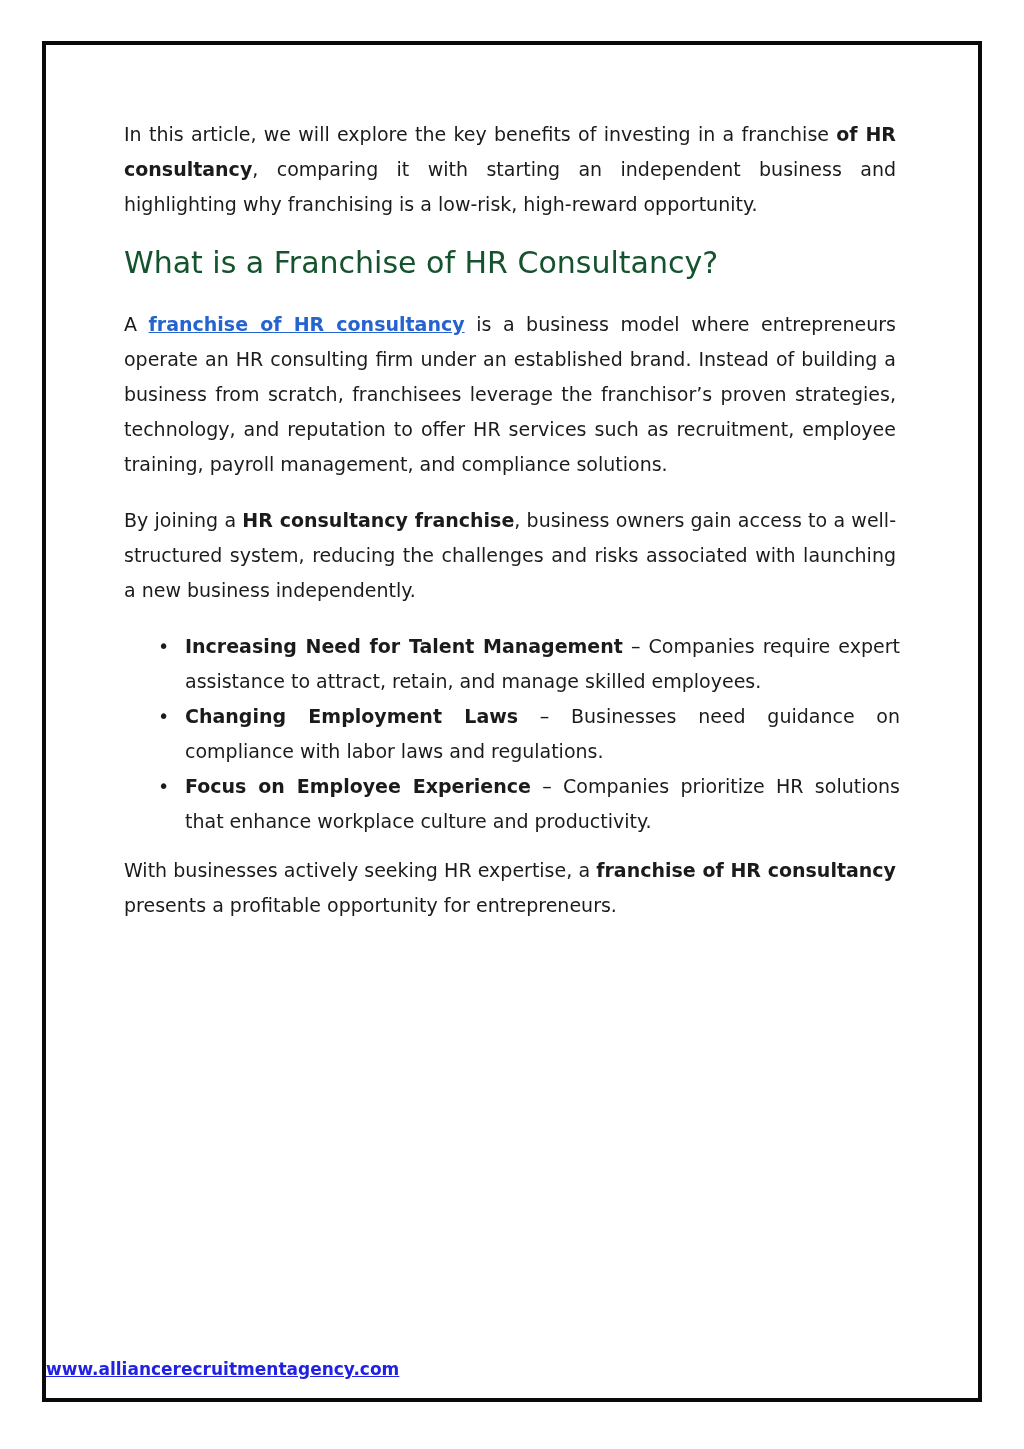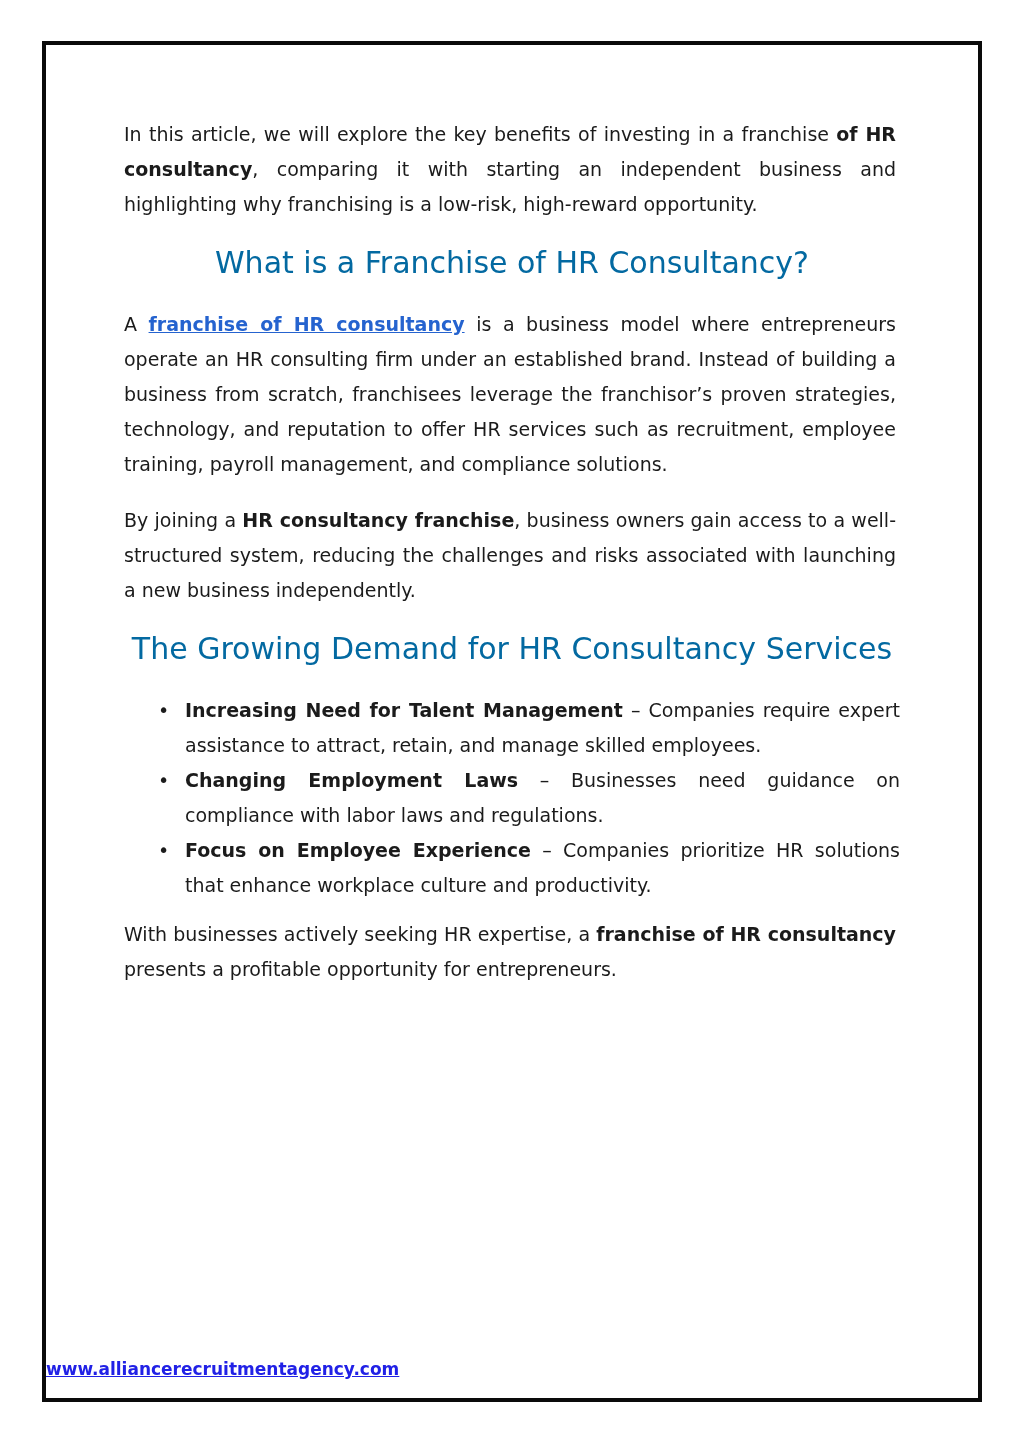--- a/index.html
+++ b/index.html
@@ -34,23 +34,23 @@
     text-align: justify;
   }
   p.body {
     margin: 0 4px 21px 0;
   }
   strong { font-weight: 700; }
   h2.doc-heading {
     font-size: 30px;
     line-height: 40px;
     font-weight: 400;
-    color: #0369a1;
+    color: #14532d;
     margin: 0 0 24px 0;
-    text-align: center;
+    text-align: left;
     letter-spacing: 0;
   }
   a.inline-link {
     color: #2563cf;
     font-weight: 700;
     text-decoration: underline;
     cursor: pointer;
   }
   ul.bullets {
     list-style: none;
@@ -97,21 +97,20 @@
   <div class="content">
 
     <p class="body"><span>In this article, we will explore the key benefits of investing in a franchise </span><strong>of HR consultancy</strong><span>, comparing it with starting an independent business and highlighting why franchising is a low-risk, high-reward opportunity.</span></p>
 
     <h2 class="doc-heading">What is a Franchise of HR Consultancy?</h2>
 
     <p class="body"><span>A </span><a class="inline-link">franchise of HR consultancy</a><span> is a business model where entrepreneurs operate an HR consulting firm under an established brand. Instead of building a business from scratch, franchisees leverage the franchisor’s proven strategies, technology, and reputation to offer HR services such as recruitment, employee training, payroll management, and compliance solutions.</span></p>
 
     <p class="body"><span>By joining a </span><strong>HR consultancy franchise</strong><span>, business owners gain access to a well-structured system, reducing the challenges and risks associated with launching a new business independently.</span></p>
 
-    <h2 class="doc-heading">The Growing Demand for HR Consultancy Services</h2>
 
 
     <ul class="bullets">
       <li>
         <span class="bullet-marker"></span>
         <span class="bullet-text"><strong>Increasing Need for Talent Management</strong><span> – Companies require expert assistance to attract, retain, and manage skilled employees.</span></span>
       </li>
       <li>
         <span class="bullet-marker"></span>
         <span class="bullet-text"><strong>Changing Employment Laws</strong><span> – Businesses need guidance on compliance with labor laws and regulations.</span></span>

